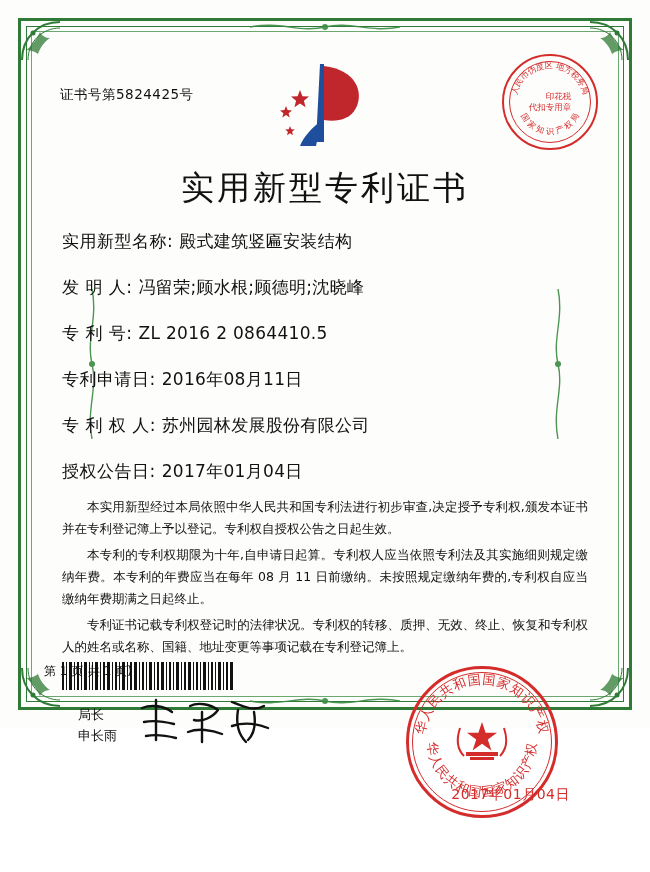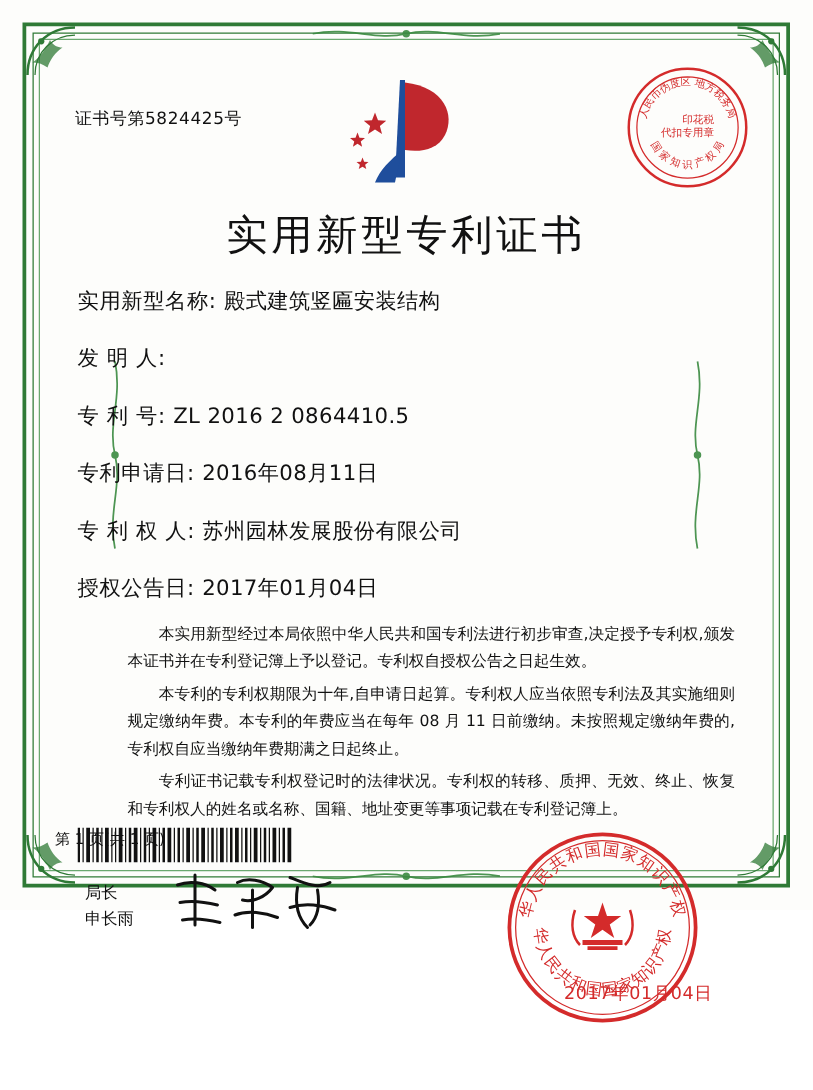--- a/index.html
+++ b/index.html
@@ -162,39 +162,38 @@
 
   .paragraphs {
     position: absolute;
     left: 18px;
     right: 18px;
     top: 452px;
     font-size: 12.5px;
     line-height: 22px;
     color: #111;
     text-align: justify;
-    margin-left: 40px;
   }
   .paragraphs p {
     margin: 0 0 4px 0;
     text-indent: 25px;
   }
 
   .barcode {
     position: absolute;
     left: 18px;
     top: 618px;
     width: 172px;
     height: 28px;
   }
   .barcode svg { display:block; }
 
   .signature-block {
     position: absolute;
-    left: 24px;
+    left: 34px;
     top: 660px;
     font-size: 13px;
     line-height: 21px;
     color: #111;
   }
   .handwriting {
     position: absolute;
     left: 88px;
     top: 648px;
     width: 150px;
@@ -353,20 +352,21 @@
 
     <div class="title">实用新型专利证书</div>
 
     <div class="fields">
       <div class="field-row">
         <span class="field-label">实用新型名称:</span>
         <span class="field-value">殿式建筑竖匾安装结构</span>
       </div>
       <div class="field-row">
         <span class="field-label">发 明 人:</span>
+        <span class="field-value">冯留荣;顾水根;顾德明;沈晓峰</span>
       </div>
       <div class="field-row">
         <span class="field-label">专 利 号:</span>
         <span class="field-value">ZL 2016 2 0864410.5</span>
       </div>
       <div class="field-row">
         <span class="field-label">专利申请日:</span>
         <span class="field-value">2016年08月11日</span>
       </div>
       <div class="field-row">

